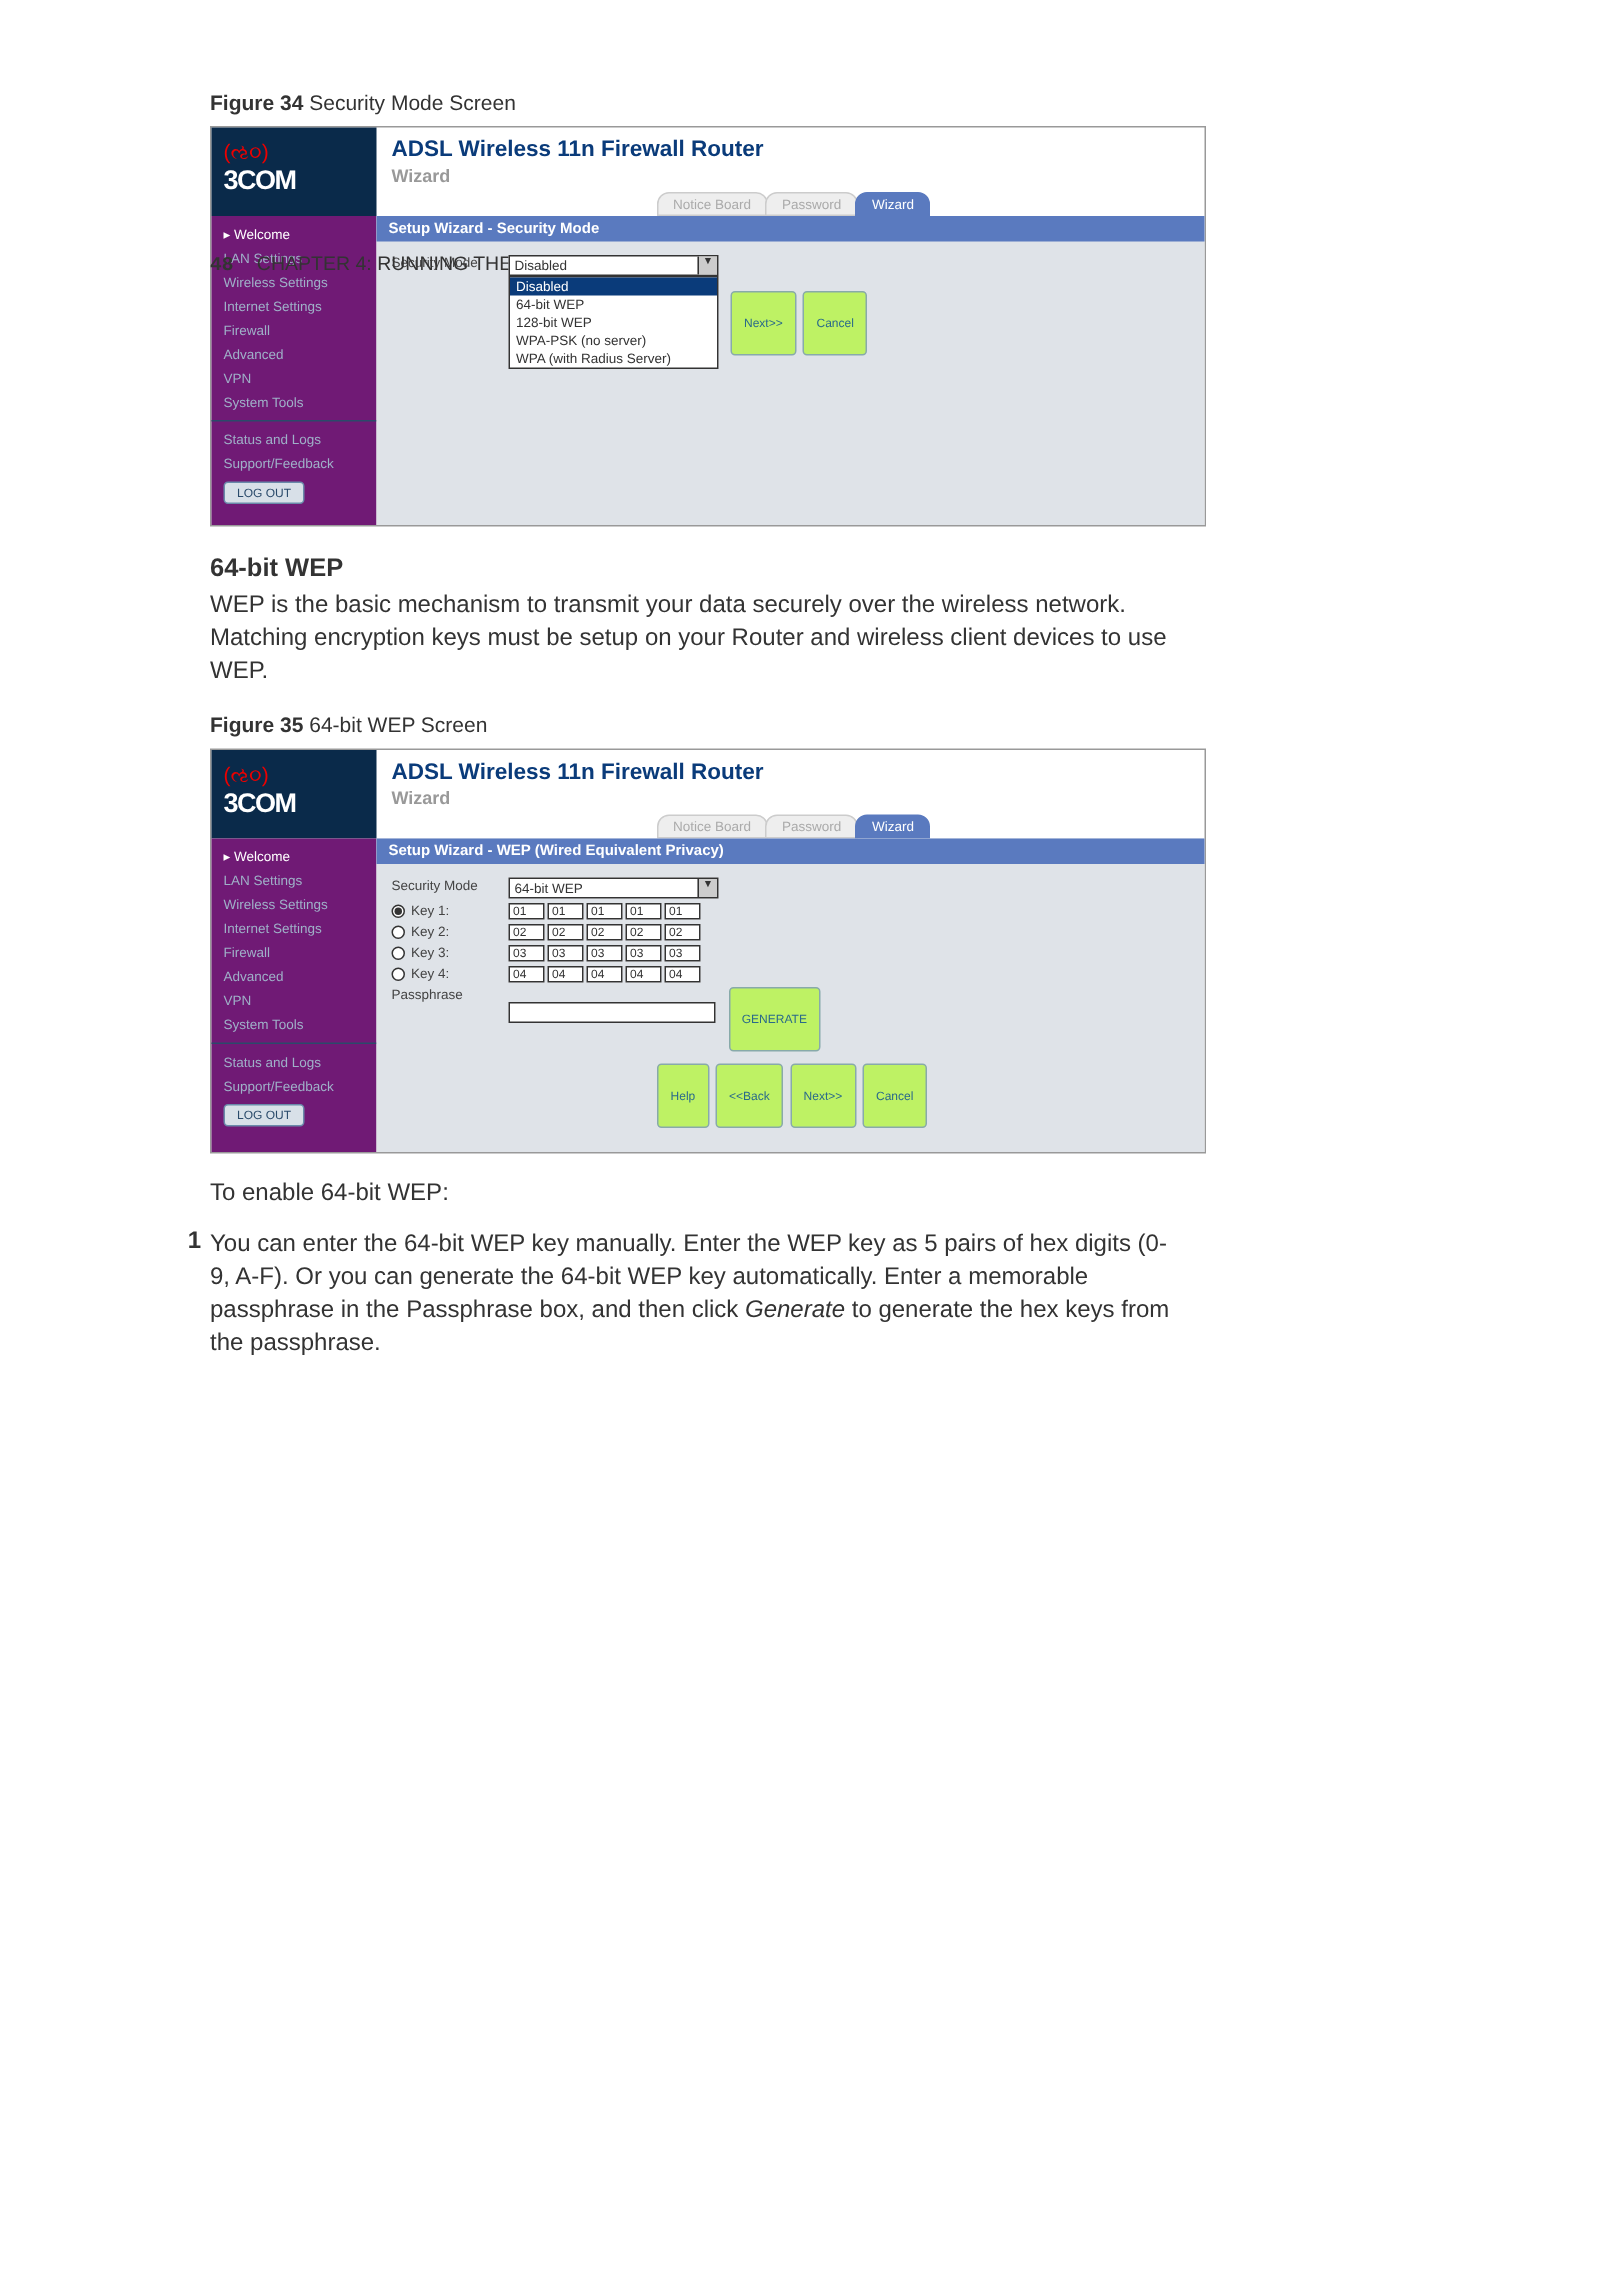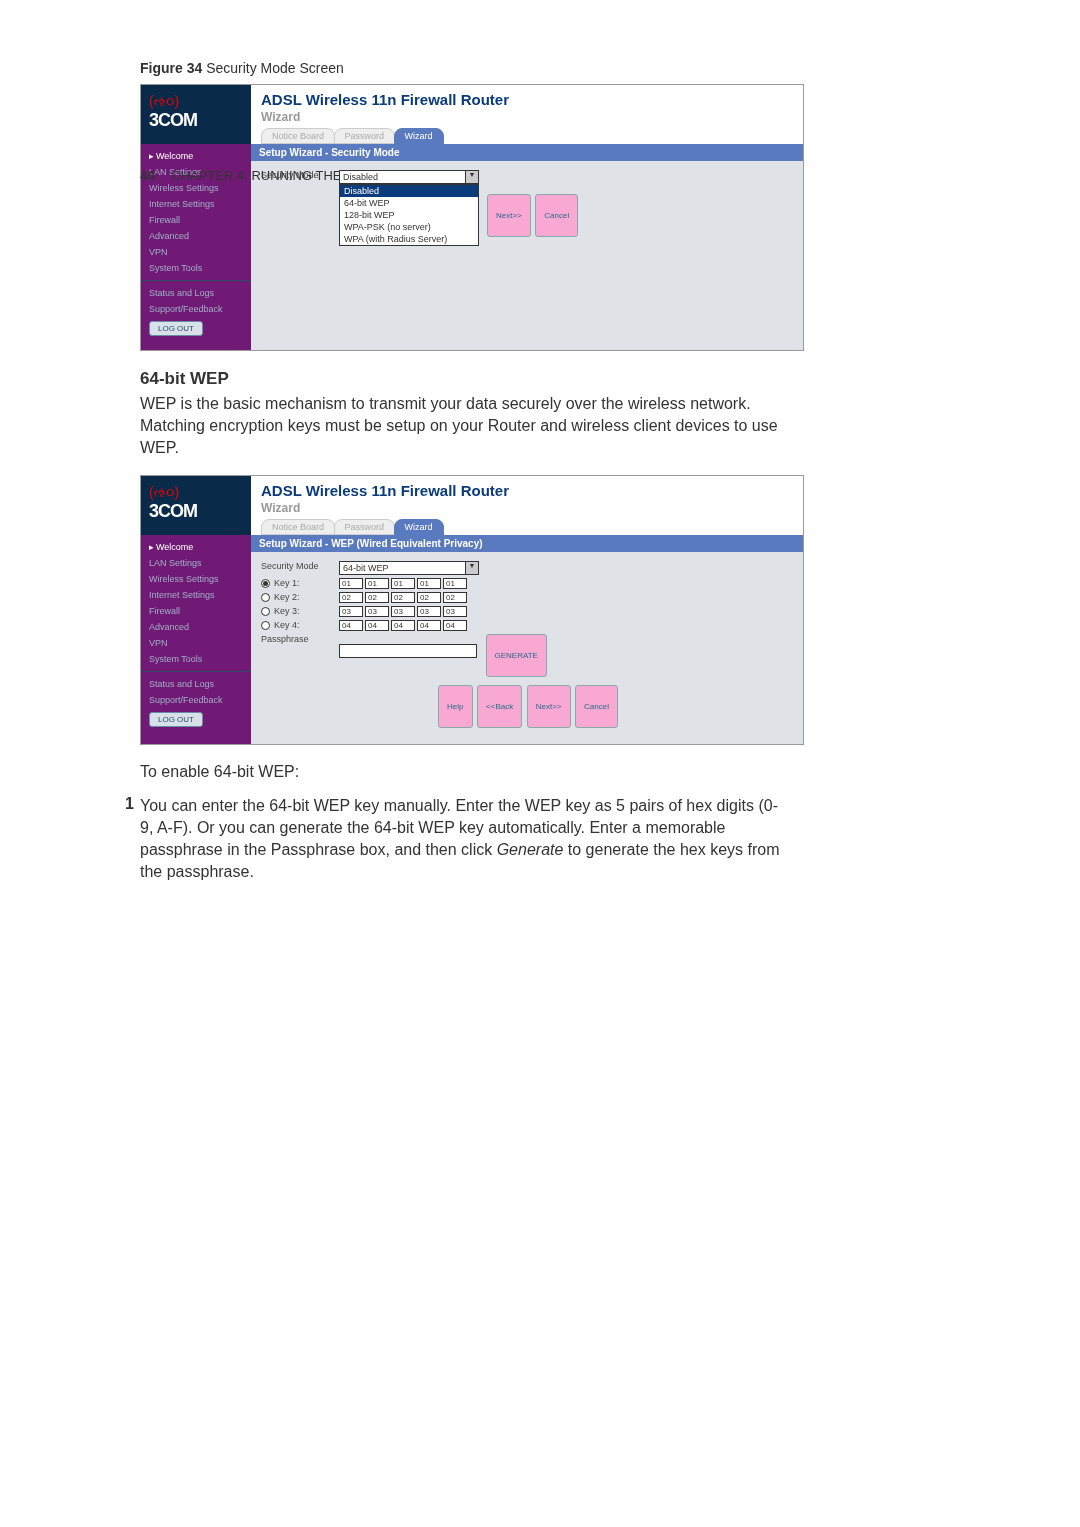--- a/index.html
+++ b/index.html
@@ -42,21 +42,21 @@
       width: 110px;
       background: #0a2a4a;
       color: #fff;
       padding: 8px 6px 2px 8px;
     }
     .shot-logo-cell .threecom { font-size: 18px; font-weight: bold; font-family: Arial; letter-spacing:-1px;}
     .shot-logo-cell .swirl { font-size:14px; color:#ec0000; display:inline-block; }
     .shot-title-cell { flex: 1; padding: 6px 10px 0 10px; }
     .shot-title-cell .router-title { color: #0a3b7a; font-weight: bold; font-size: 15px; }
     .shot-title-cell .sub { color: #999; font-size: 12px; font-weight: bold; margin-top:2px;}
-    .shot-tabs { margin-top:4px; font-size:9px;}
+    .shot-tabs { margin-top:4px; font-size:9px;text-align:center;}
     .shot-tab { display:inline-block; padding:2px 10px; border-radius:8px 8px 0 0; margin-right:-4px;}
     .shot-tab.inactive { background:#eee; color:#aaa; border:1px solid #ccc;}
     .shot-tab.active { background:#5a7abf; color:#fff; border:1px solid #5a7abf;}
     .shot-body { display:flex; }
     .shot-sidebar {
       width: 110px;
       background: #701a75;
       color: #9fb0c8;
       font-size: 9px;
       padding: 4px 0 10px 0;
@@ -90,21 +90,21 @@
       text-align:center; font-size:7px;
     }
     .dropdown-list {
       width:140px; background:#fff; border:1px solid #333;
       margin-top:0px;
     }
     .dropdown-list .opt { padding:1px 4px; }
     .dropdown-list .opt.sel { background:#0a3b7a; color:#fff; }
     .shot-buttons { display:inline-block; margin-left:6px;}
     .shot-btn {
-      display:inline-block; background:#f9a8d4; border:1px solid #8aa;
+      display:inline-block; background:#bef264; border:1px solid #8aa;
       padding:16px 8px; font-size:8px; border-radius:3px; margin-left:2px;
       color:#2a6a8a;
     }
     .shot-btn.help { color:#2a6a8a; }
     .hex-input {
       width:24px; background:#fff; border:1px solid #333;
       padding:0 2px; font-size:8px; display:inline-block; margin-right:2px;
     }
     .wep-dropdown {
       width:140px; background:#fff; border:1px solid #333;
@@ -197,20 +197,23 @@
             </div>
           </div>
         </div>
       </div>
     </div>
   </div>
 
   <div class="section-head">64-bit WEP</div>
   <div class="body-text">WEP is the basic mechanism to transmit your data securely over the wireless network. Matching encryption keys must be setup on your Router and wireless client devices to use WEP.</div>
 
+  <div class="fig-label">
+    <b>Figure 35</b><span>   64-bit WEP Screen</span>
+  </div>
 
   <div class="screenshot">
     <div class="shot-top">
       <div class="shot-logo-cell">
         <span class="swirl">(ઌ૦)</span><br>
         <span class="threecom">3COM</span>
       </div>
       <div class="shot-title-cell">
         <div class="router-title">ADSL Wireless 11n Firewall Router</div>
         <div class="sub">Wizard</div>

